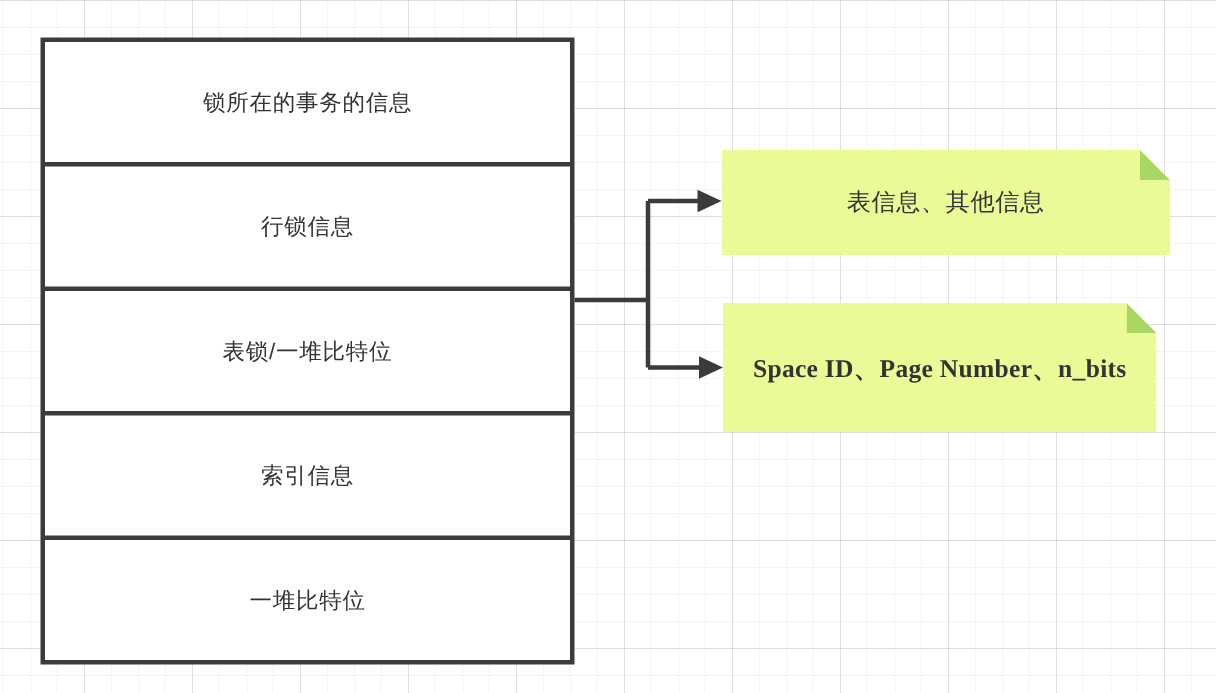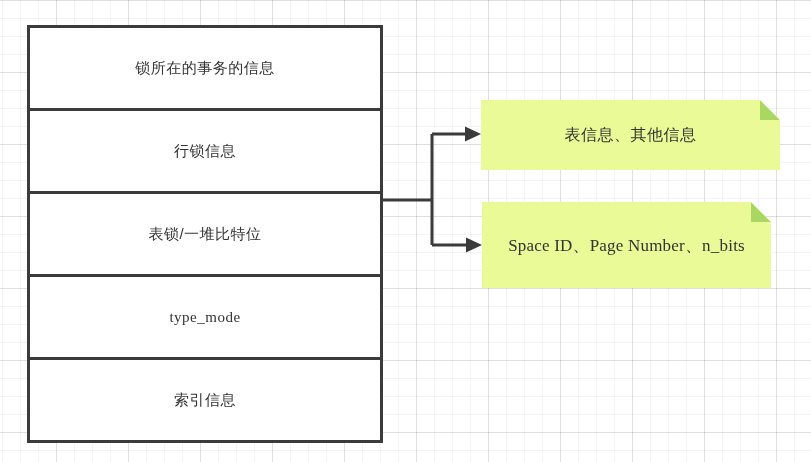--- a/index.html
+++ b/index.html
@@ -79,42 +79,42 @@
   .note .fold {
     position: absolute;
     top: 0;
     right: 0;
     width: 20px;
     height: 20px;
     background: var(--note_fold);
     clip-path: polygon(0 0, 100% 100%, 0 100%);
   }
   .note1 { left: 481px; top: 100px; width: 299px; height: 70px; font-size: 16px; letter-spacing: 0.5px; }
-  .note2 { left: 482px; top: 202px; width: 289px; height: 86px; font-size: 17px; }
+  .note2 { left: 482px; top: 202px; width: 289px; height: 86px; font-size: 17px; font-weight: bold; }
 </style>
 </head>
 <body>
 
 <div class="canvas">
 
   <div class="stack">
     <div class="row">
       <span>锁所在的事务的信息</span>
     </div>
     <div class="row">
       <span>行锁信息</span>
     </div>
     <div class="row">
       <span>表锁/一堆比特位</span>
     </div>
-    <div class="row serif">
-      <span>type_mode</span>
+    <div class="row">
+      <span>索引信息</span>
     </div>
     <div class="row">
-      <span>索引信息</span>
+      <span>一堆比特位</span>
     </div>
   </div>
 
   <svg class="connectors" viewBox="0 0 811 462" xmlns="http://www.w3.org/2000/svg">
     <path class="wire" d="M383,200 H432 M432,245 V134 M432,134 H466 M432,245 H467"></path>
     <polygon class="head" points="481,134 465,126.5 465,141.5"></polygon>
     <polygon class="head" points="482,245 466,237.5 466,252.5"></polygon>
   </svg>
 
   <div class="note note1">

